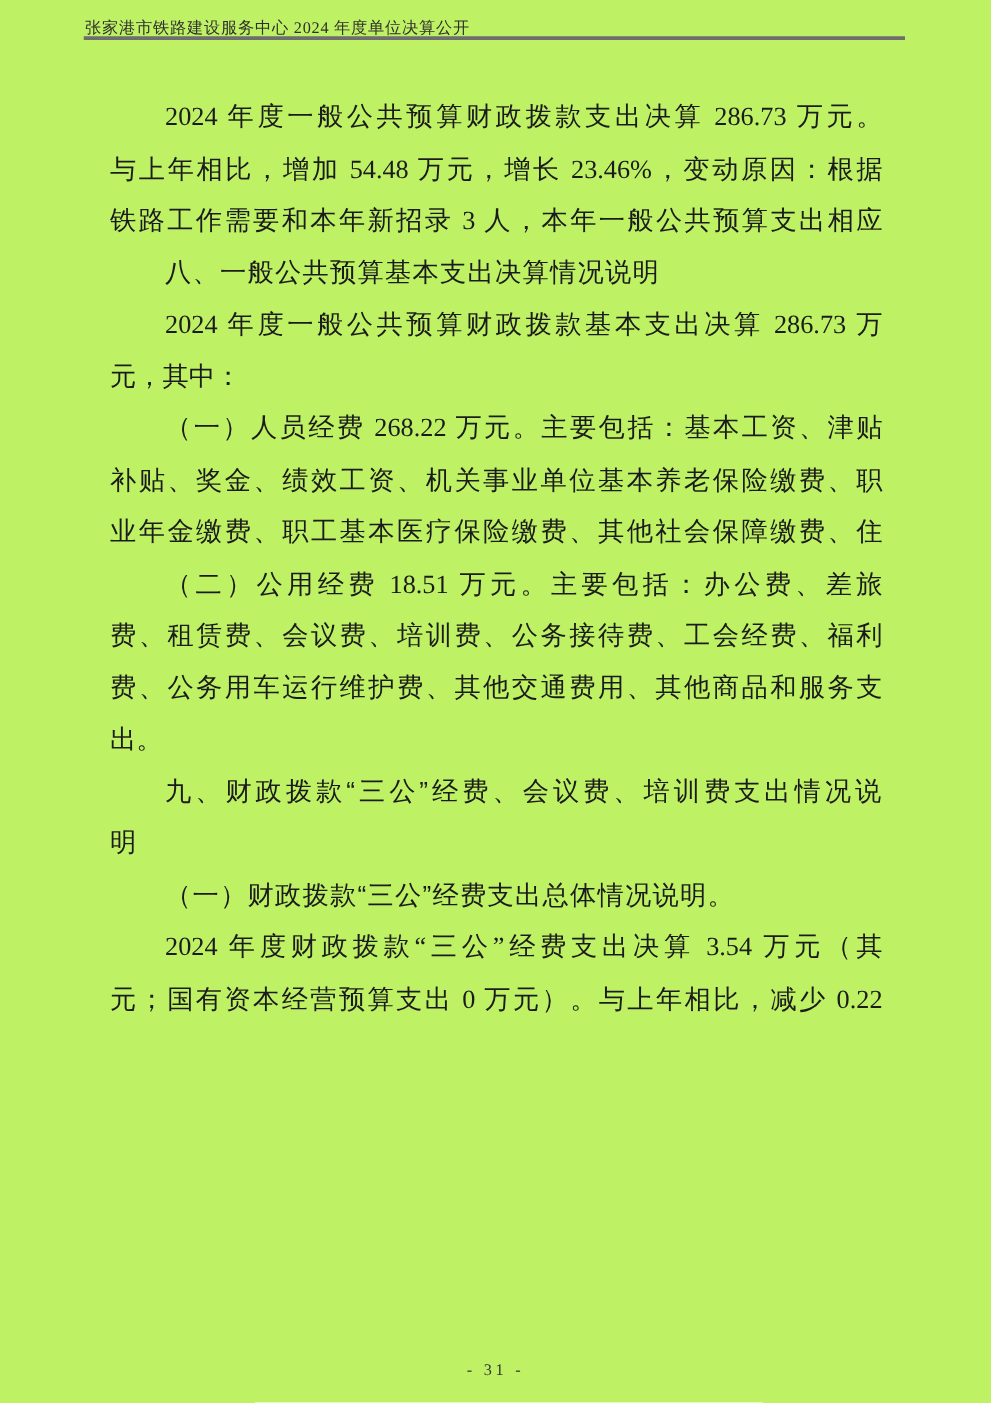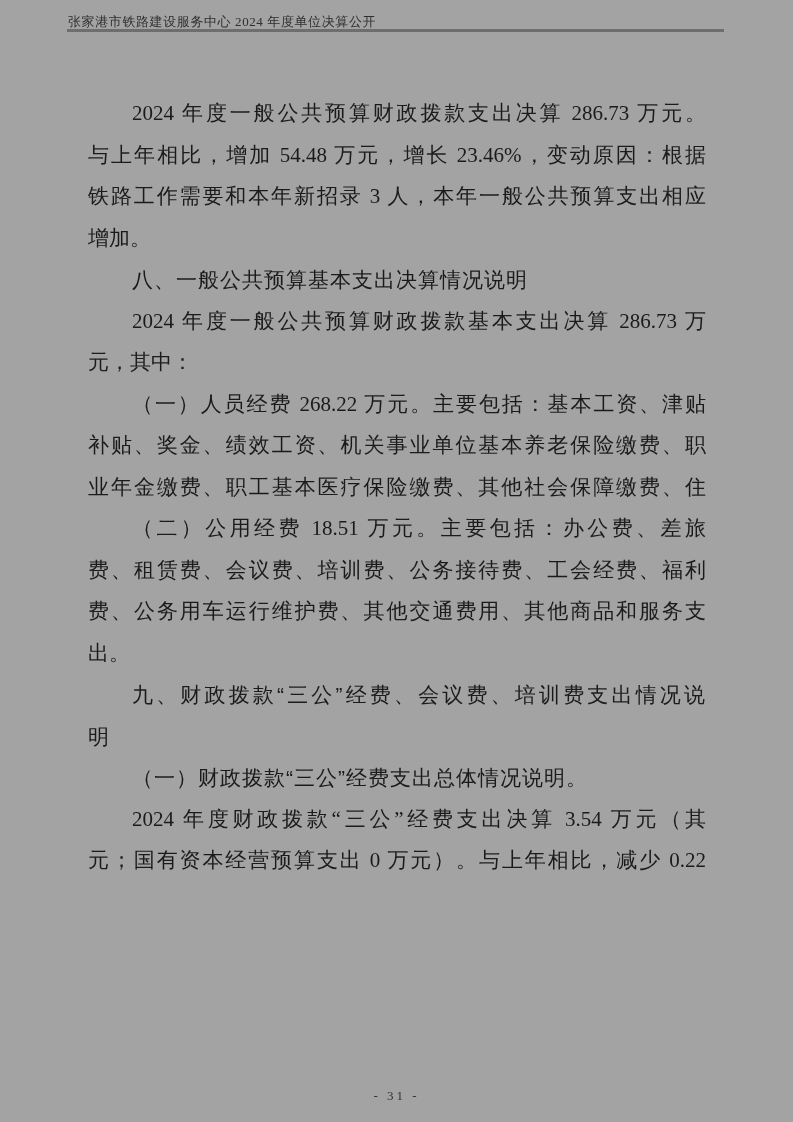--- a/index.html
+++ b/index.html
@@ -2,21 +2,21 @@
 <html style="--rule: #6e6e6e; --text: #1b1b1b;"><head>
 <meta charset="utf-8">
 <style>
   * { margin: 0; padding: 0; box-sizing: border-box; }
   html, body { background: #ffffff; }
   .page {
     position: relative;
     width: 793px;
     height: 1122px;
     margin: 0 auto;
-    background: #a3a3a3;
+    background: #bef264;
     overflow: hidden;
     font-family: "Liberation Serif", serif;
     color: var(--text, #1b1b1b);
   }
   .page-header { position: absolute; left: 0; top: 0; width: 100%; }
   .header-title {
     position: absolute;
     left: 68px;
     top: 13px;
     font-size: 13px;
@@ -28,21 +28,21 @@
     position: absolute;
     left: 67px;
     top: 29px;
     width: 657px;
     height: 3px;
     background: var(--rule, #6e6e6e);
   }
   .doc-body {
     position: absolute;
     left: 88px;
-    top: 93px;
+    top: 73px;
     width: 618px;
     font-size: 21px;
     line-height: 41.5px;
   }
   .line {
     width: 100%;
     text-align: left;
   }
   .line.justify {
     text-align: justify;
@@ -72,21 +72,20 @@
 <div class="page">
   <div class="page-header">
     <span class="header-title">张家港市铁路建设服务中心 2024 年度单位决算公开</span>
     <div class="header-rule"></div>
   </div>
 
   <div class="doc-body" id="doc-body">
       <div class="line body justify indent">2024 年度一般公共预算财政拨款支出决算 286.73 万元。</div>
       <div class="line body justify">与上年相比，增加 54.48 万元，增长 23.46%，变动原因：根据</div>
       <div class="line body justify">铁路工作需要和本年新招录 3 人，本年一般公共预算支出相应</div>
-      <div class="line body">增加。</div>
       <div class="line heading indent">八、一般公共预算基本支出决算情况说明</div>
       <div class="line body justify indent">2024 年度一般公共预算财政拨款基本支出决算 286.73 万</div>
       <div class="line body">元，其中：</div>
       <div class="line body justify indent">（一）人员经费 268.22 万元。主要包括：基本工资、津贴</div>
       <div class="line body justify">补贴、奖金、绩效工资、机关事业单位基本养老保险缴费、职</div>
       <div class="line body justify">业年金缴费、职工基本医疗保险缴费、其他社会保障缴费、住</div>
       <div class="line body justify indent">（二）公用经费 18.51 万元。主要包括：办公费、差旅</div>
       <div class="line body justify">费、租赁费、会议费、培训费、公务接待费、工会经费、福利</div>
       <div class="line body justify">费、公务用车运行维护费、其他交通费用、其他商品和服务支</div>
       <div class="line body">出。</div>

